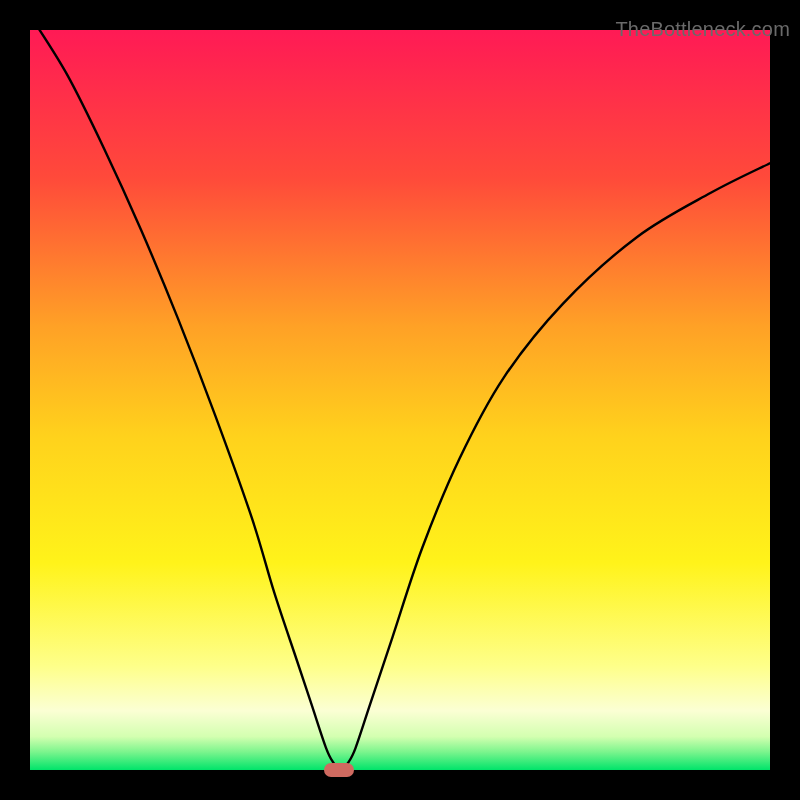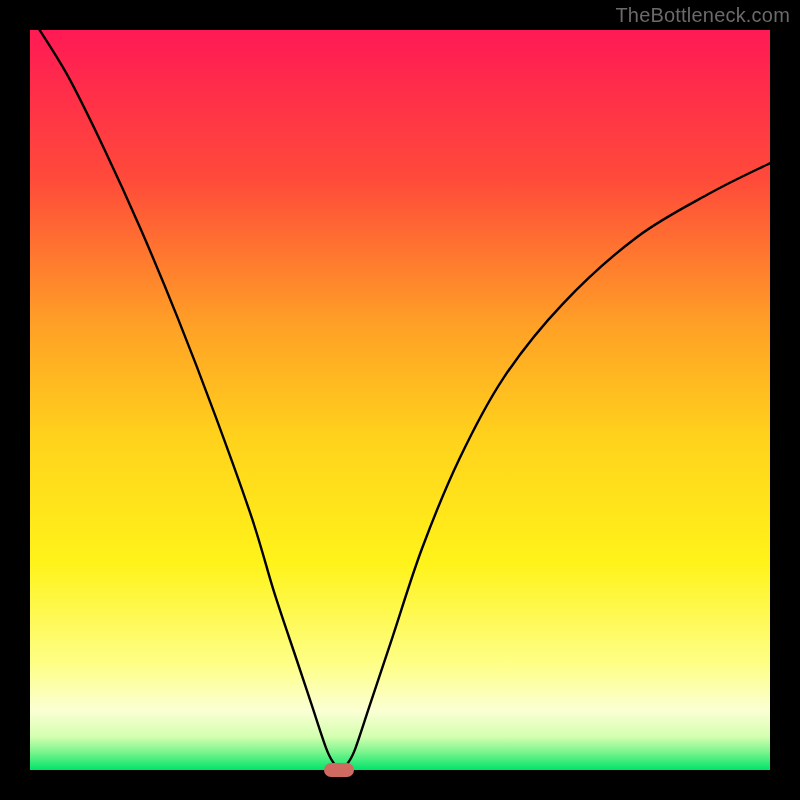--- a/index.html
+++ b/index.html
@@ -21,21 +21,21 @@
   }
   .gradient {
     position: absolute;
     left: 0;
     top: 0;
     width: 740px;
     height: 740px;
   }
   .watermark {
     position: absolute;
-    top: 4px;
+    top: 18px;
     right: 10px;
     color: #6a6a6a;
     font-size: 20px;
     font-weight: 500;
     letter-spacing: 0.2px;
     user-select: none;
   }
   svg.curve {
     position: absolute;
     left: 0;

